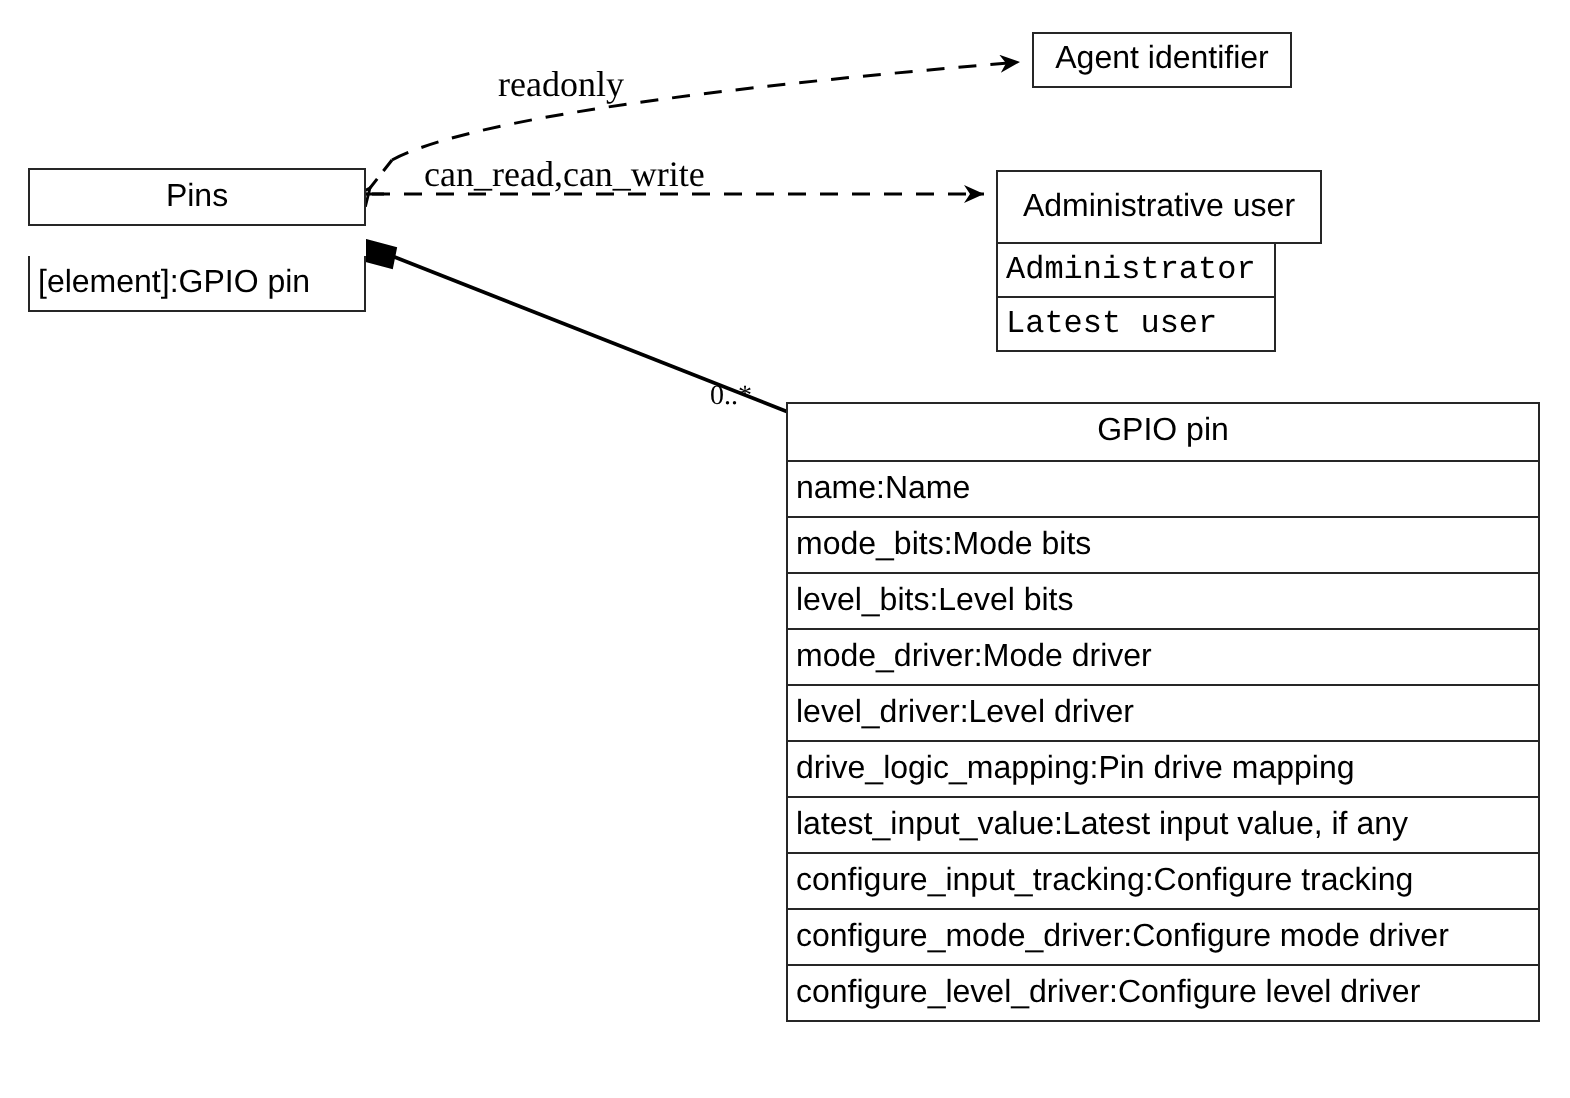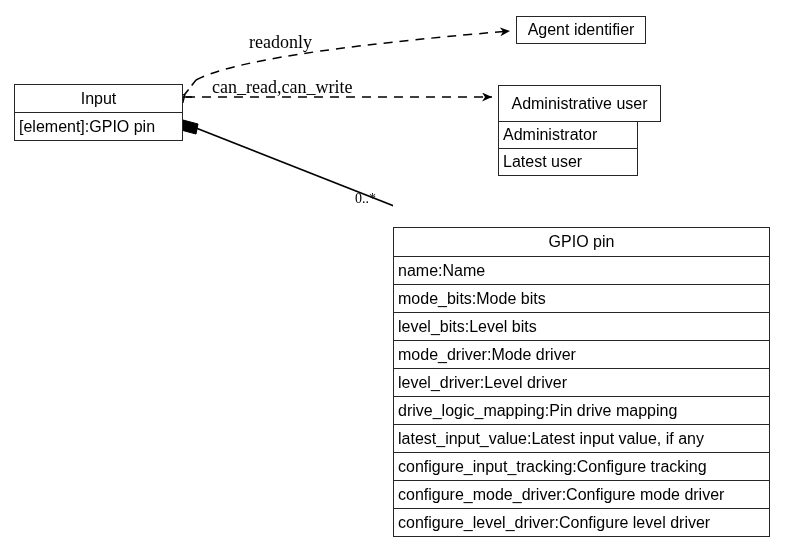--- a/index.html
+++ b/index.html
@@ -53,34 +53,34 @@
     padding: 0 6px;
   }
   .uml-row.attr {
     justify-content: flex-start;
     padding: 0 4px;
   }
 
   
   #class-pins { left: 14px; top: 84px; width: 169px; }
   #class-pins .header { height: 29px; }
-  #class-pins .attr   { height: 28px; }
+  #class-pins .attr   { height: 28px; margin-top: 15px; }
 
   
   #class-agent-identifier { left: 516px; top: 16px; width: 130px; }
   #class-agent-identifier .header { height: 28px; }
 
   
   #class-administrative-user { left: 498px; top: 85px; width: 163px; }
   #class-administrative-user .header { height: 37px; }
-  #class-administrative-user .attr { height: 27px; width: 140px; }
+  #class-administrative-user .attr { height: 27px; width: 140px; font-family: Liberation Mono, monospace; }
 
   
   #class-gpio-pin { left: 393px; top: 201px; width: 377px; }
-  #class-gpio-pin .header { height: 30px; margin-top: 26px; }
+  #class-gpio-pin .header { height: 30px; }
   #class-gpio-pin .attr   { height: 28px; }
 
   
   .edge-label {
     position: absolute;
     font-family: "Liberation Serif", serif;
     font-size: 18px;
     line-height: 1;
     color: #000000;
     white-space: nowrap;
@@ -118,21 +118,21 @@
       <path d="M 192,97 L 183,97" fill="none" stroke="#000000" stroke-width="1.5" marker-end="url(#arrow-open-back)"></path>
     </g>
 
     <g>
       <line x1="196" y1="128" x2="394" y2="206" stroke="#000000" stroke-width="1.8"></line>
       <polygon points="183,120 198,124 196,134 181,130" fill="#000000" stroke="#000000" stroke-width="1"></polygon>
     </g>
   </svg>
 
   <div class="uml-class" id="class-pins">
-    <div class="uml-row header">Input</div>
+    <div class="uml-row header">Pins</div>
     <div class="uml-row attr">[element]:GPIO pin</div>
   </div>
 
   <div class="uml-class" id="class-agent-identifier">
     <div class="uml-row header">Agent identifier</div>
   </div>
 
   <div class="uml-class" id="class-administrative-user">
     <div class="uml-row header">Administrative user</div>
     <div class="uml-row attr">Administrator</div>

